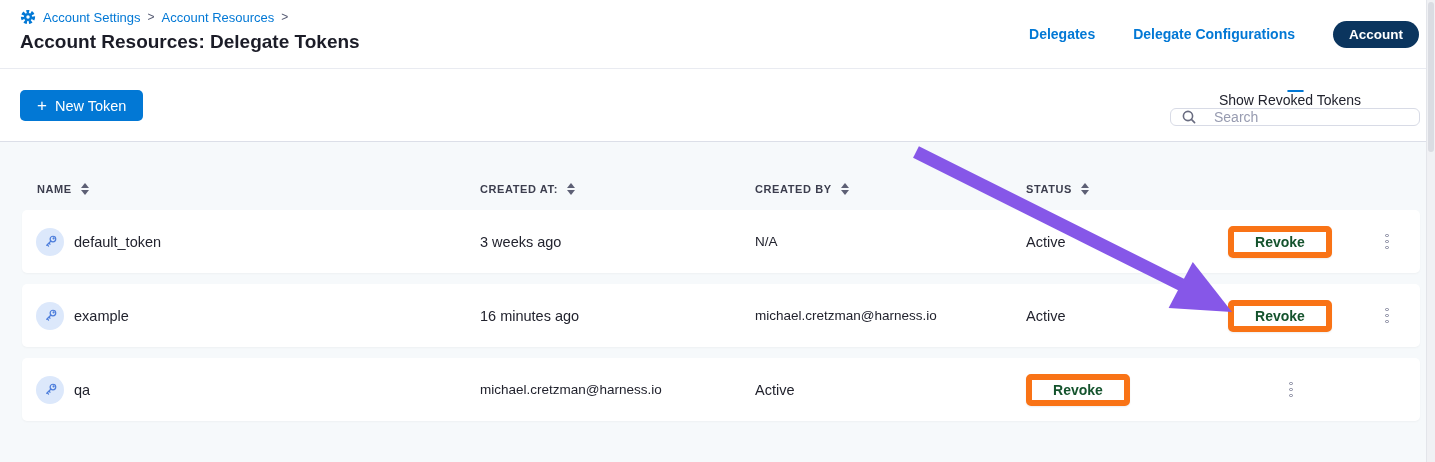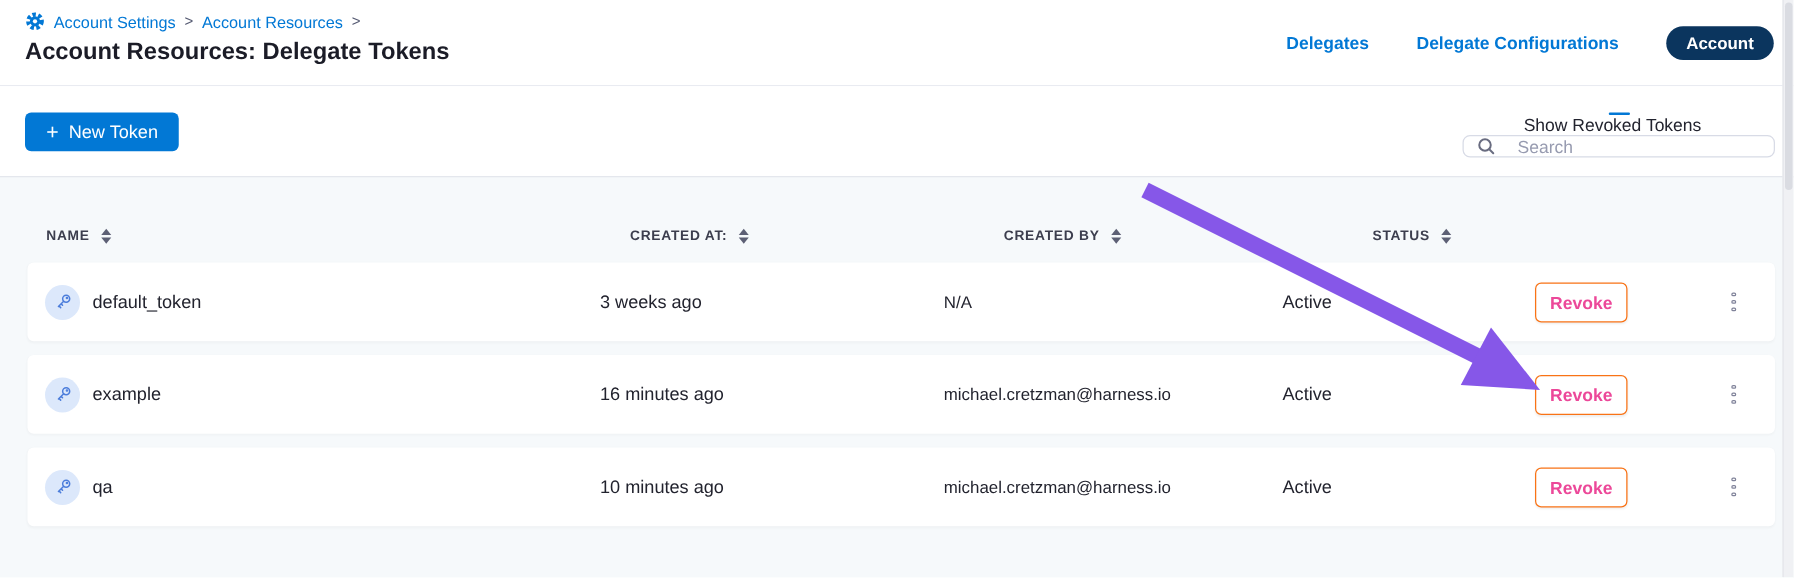--- a/index.html
+++ b/index.html
@@ -27,35 +27,35 @@
   .check-label { margin:0 19px 0 9px; font-size:14px; color:#22232e; }
   .searchbox { width:250px; height:31px; border:1px solid #d8dbe6; border-radius:6px; background:#fff;
                display:flex; align-items:center; padding:0 10px; gap:17px; }
   .searchbox input { border:none; outline:none; width:100%; font-size:14px; color:#22232e; background:transparent;
                      font-family:"Liberation Sans", sans-serif; }
   .searchbox input::placeholder { color:#979bb0; }
 
   
   .table-area { position:absolute; top:142px; left:0; right:0; bottom:0; background:#f6f9fb; }
   .grid-cols { display:grid; grid-template-columns:458px 275px 271px 202px 126px 1fr; align-items:center; }
-  .thead { margin:26px 0 0 22px; width:1398px; height:42px;gap:24px; }
+  .thead { margin:26px 0 0 22px; width:1398px; height:42px; }
   .th { display:flex; align-items:center; gap:9px; font-size:11px; font-weight:700; letter-spacing:0.6px; color:#3c3e4e; cursor:pointer; }
   .th.first { padding-left:15px; }
   .sort { display:inline-flex; flex-direction:column; gap:2px; }
   .sort .tri-up { width:0; height:0; border-left:4px solid transparent; border-right:4px solid transparent; border-bottom:5px solid #5d6075; }
   .sort .tri-down { width:0; height:0; border-left:4px solid transparent; border-right:4px solid transparent; border-top:5px solid #5d6075; }
 
   .trow { margin-left:22px; width:1398px; height:63px; background:#fff; border-radius:5px; margin-bottom:11px;
           box-shadow:0 1px 2px rgba(40,41,61,0.04); }
   .cell-name { display:flex; align-items:center; gap:10px; padding-left:14px; font-size:14.5px; color:#22232e; }
   .key-badge { width:28px; height:28px; border-radius:50%; background:#dce8fb; display:flex; align-items:center; justify-content:center; flex:none; }
   .cell { font-size:14.5px; color:#22232e; }
   .cell.email { font-size:13.5px; }
-  .btn-revoke { width:74px; height:32px; background:#fff; border:1px solid #f97316; border-radius:5px;
-                color:#ec4899; font-weight:700; font-size:14px; font-family:"Liberation Sans", sans-serif;
+  .btn-revoke { width:104px; height:32px; background:#fff; border:6px solid #f97316; border-radius:5px;
+                color:#14532d; font-weight:700; font-size:14px; font-family:"Liberation Sans", sans-serif;
                 box-shadow:0 1px 2px rgba(0,0,0,0.07); cursor:pointer; }
   .kebab { justify-self:center; display:flex; flex-direction:column; gap:2.5px; padding:6px; cursor:pointer; }
   .kebab i { width:3.5px; height:3.5px; border:1.1px solid #80839a; border-radius:50%; display:block; }
 
   
   .arrow-overlay { position:absolute; top:0; left:0; width:1435px; height:462px; pointer-events:none; z-index:5; }
 
   
   .scrollbar { position:absolute; right:0; top:0; width:9px; height:100%; background:#f0f1f4; border-left:1px solid #e3e5ea; z-index:10; cursor:pointer; }
   .scrollbar-thumb { position:absolute; top:2px; right:1px; width:6px; height:150px; border-radius:3px; background:#dadce2; }
@@ -190,21 +190,20 @@
       <div class="cell-name">
         <span class="key-badge">
           <svg width="15" height="15" viewBox="0 0 16 16" fill="none" stroke="#4c7ddb" stroke-width="1.3" stroke-linecap="round">
             <circle cx="10.6" cy="5.4" r="3"></circle>
               <circle cx="11.3" cy="4.7" r="0.5"></circle>
             <path d="M8.5 7.5 L4 12 M4.5 11.5 L5.9 12.9 M6.3 9.7 L7.5 10.9"></path>
           </svg>
         </span>
         <span>qa</span>
       </div>
-      <div class="cell">10 minutes ago</div>
       <div class="cell email">michael.cretzman@harness.io</div>
       <div class="cell">Active</div>
       <button class="btn-revoke">Revoke</button>
       <span class="kebab">
           <i></i>
           <i></i>
           <i></i>
         </span>
     </div>
 

